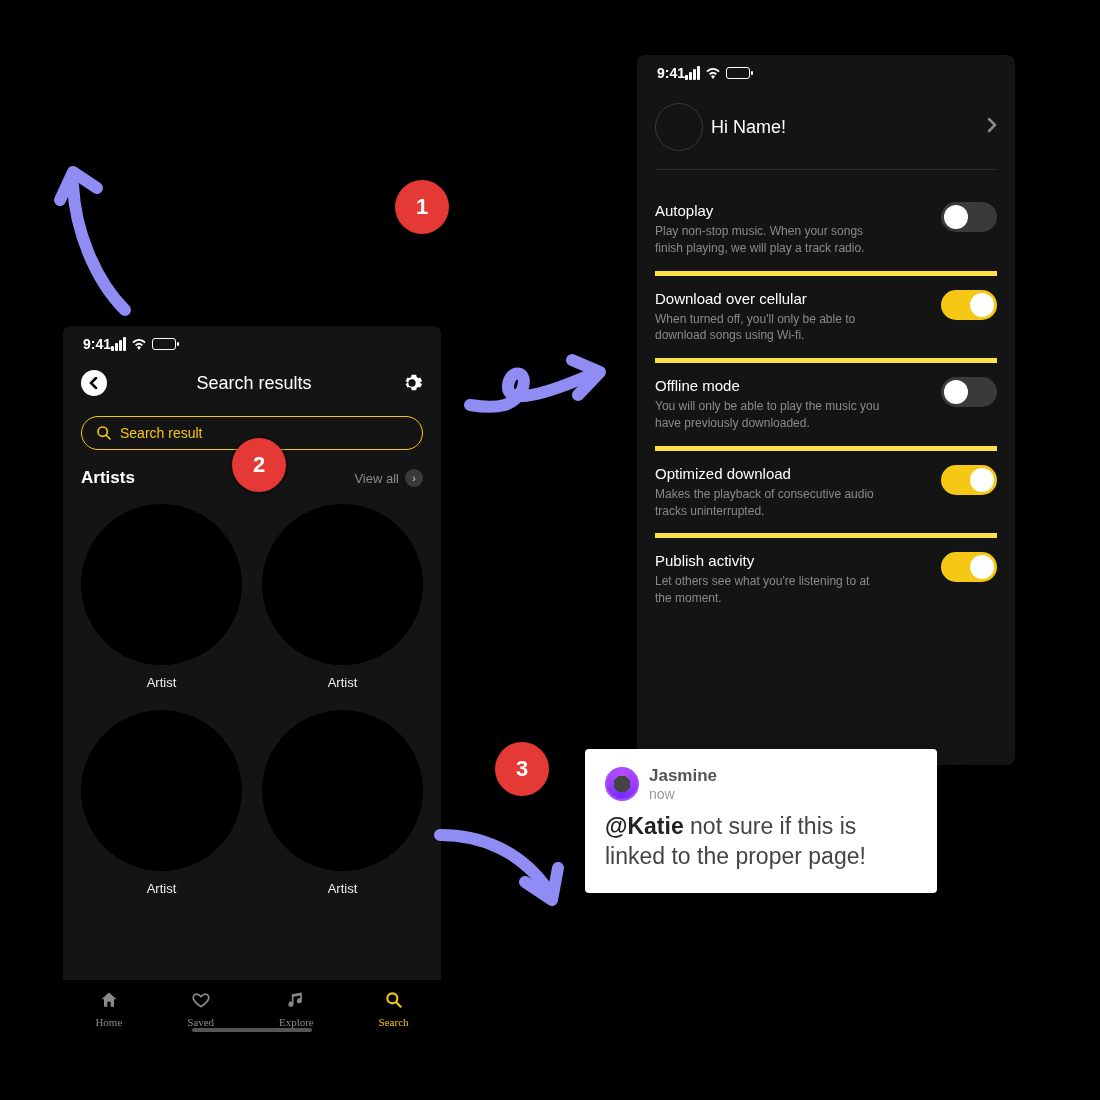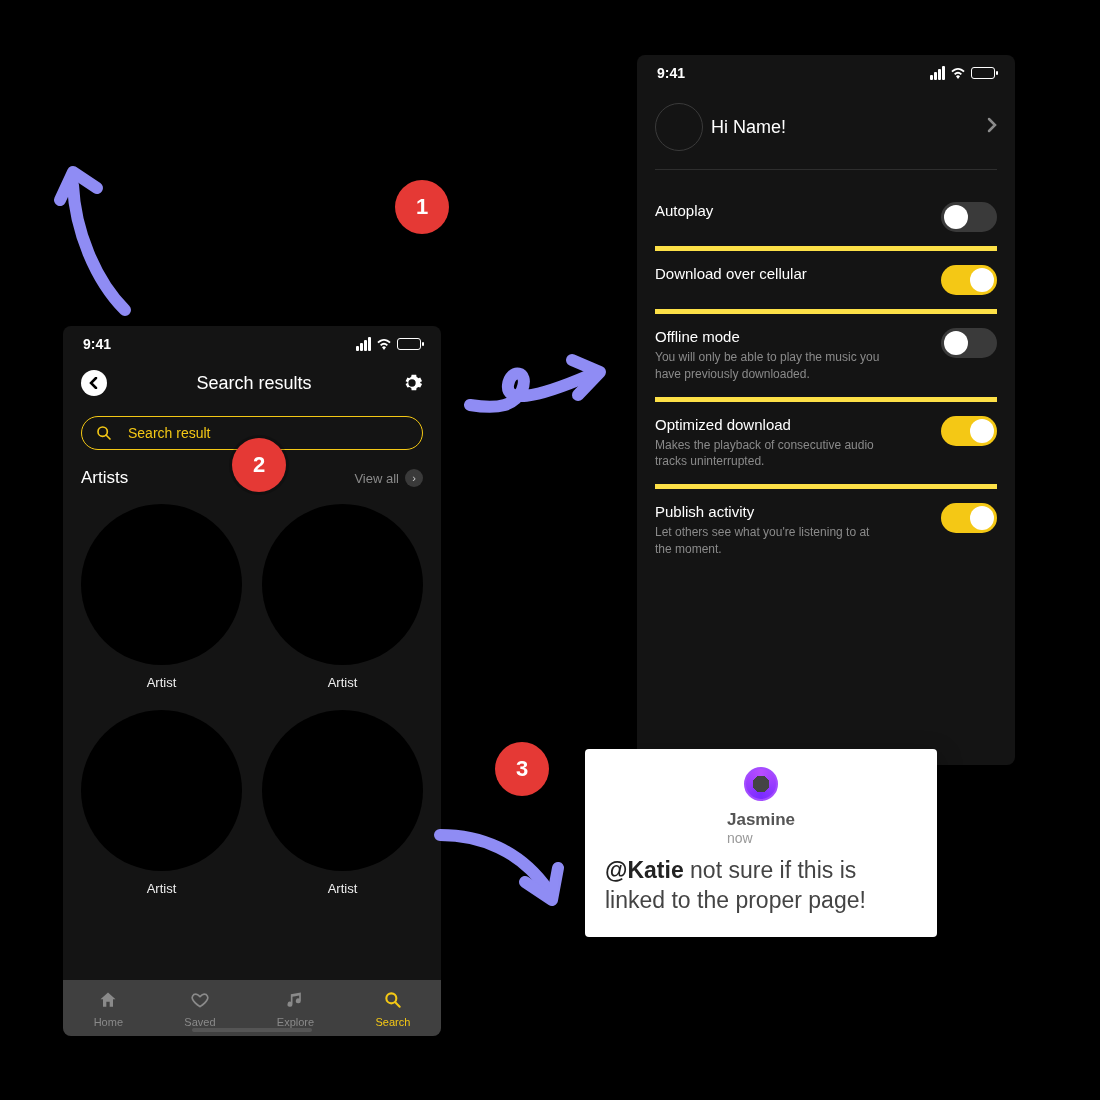--- a/index.html
+++ b/index.html
@@ -25,21 +25,21 @@
     height: 710px;
   }
   .phone-right {
     left: 637px;
     top: 55px;
     width: 378px;
     height: 710px;
   }
   .statusbar {
     display: flex;
-    justify-content: space-between;
+    justify-content: flex-start;
     align-items: center;
     padding: 10px 20px 8px 20px;
     font-size: 14px;
     font-weight: 600;
   }
   .status-icons { display: flex; gap: 5px; align-items: center; }
   .bars { display: inline-flex; gap: 1px; align-items: flex-end; }
   .bars span { width: 3px; background:#fff; display:inline-block; border-radius:1px;}
   .bars span:nth-child(1){height:5px;}
   .bars span:nth-child(2){height:8px;}
@@ -64,51 +64,52 @@
   }
   .gear { width:22px; height:22px; }
 
   .search-field {
     margin: 10px 18px 12px 18px;
     border: 1.5px solid #f4c815;
     border-radius: 999px;
     padding: 8px 14px;
     display: flex;
     align-items: center;
-    gap: 16px;
+    gap: 8px;
   }
   .search-field input {
     background: transparent; border: none; outline: none; color:#f4c815; font-size:14px; flex:1;
   }
   .search-icon { color:#f4c815; }
 
   .section-header {
     display: flex; justify-content: space-between; align-items: center;
     padding: 6px 18px 10px 18px;
   }
-  .section-header .label { font-size: 17px; font-weight: 400; }
+  .section-header .label { font-size: 17px; font-weight: 700; }
   .viewall { color:#8a8a8a; font-size:13px; display:flex; align-items:center; gap:6px; }
   .chev-round { width:18px;height:18px;border-radius:50%;background:#3a3a3a;display:flex;align-items:center;justify-content:center;color:#ccc;font-size:11px;}
 
   .artist-grid {
     display: grid;
     grid-template-columns: 1fr 1fr;
     gap: 20px 20px;
     padding: 6px 18px;
   }
   .artist-item { text-align:center; }
   .artist-circle {
     width: 100%; aspect-ratio:1/1; background:#000; border-radius:50%; margin-bottom:10px;
   }
   .artist-item .name { font-size:13px; color:#eee; }
 
   .bottom-nav {
     position:absolute; bottom:0; left:0; right:0;
     display:flex; justify-content:space-around; padding:10px 0 8px 0;
-    background:#404040;
+    background:#000000;
+    font-family:Liberation Serif, serif;
   }
   .nav-item { text-align:center; color:#8a8a8a; font-size:11px; }
   .nav-item.active { color:#f4c815; }
   .nav-item .ico { font-size:20px; display:block; margin-bottom:4px; height:22px;}
   .home-indicator {
     position:absolute; bottom:4px; left:50%; transform:translateX(-50%);
     width:120px; height:4px; background:#555; border-radius:4px;
   }
 
   
@@ -154,21 +155,21 @@
     color:#fff; font-weight:700; font-size:22px;
     box-shadow:0 0 0 3px rgba(0,0,0,.2);
   }
 
   
   .comment {
     position:absolute; left:585px; top:749px; width:352px; background:#fff; color:#222;
     border-radius:4px; padding:18px 20px 22px 20px;
     box-shadow:0 8px 24px rgba(0,0,0,.4);
   }
-  .comment-head { display:flex; gap:10px; align-items:center; margin-bottom:10px;flex-direction:column;}
+  .comment-head { display:flex; gap:10px; align-items:center; margin-bottom:10px;}
   .comment-avatar {
     width:34px;height:34px;border-radius:50%;
     background: radial-gradient(circle at 50% 50%, #444 0 40%, transparent 40%),
                 conic-gradient(#b84dff, #7a2bff, #b84dff);
     border:2px solid #a34dff;
   }
   .comment-user { font-weight:700; color:#555; font-size:17px; line-height:1.1;}
   .comment-time { color:#999; font-size:14px; }
   .comment-body { font-size:23px; line-height:1.3; color:#444; font-weight:500;}
   .comment-body b { color:#222; font-weight:800; }
@@ -307,28 +308,30 @@
       <svg width="10" height="16" viewBox="0 0 10 16">
           <path d="M2 2l6 6-6 6" stroke="#8a8a8a" stroke-width="2.5" fill="none" stroke-linecap="round"></path>
         </svg>
     </span>
   </div>
 
   <div id="settings-list">
       <div class="setting-row">
         <div class="setting-text">
           <div class="st-title">Autoplay</div>
+          <div class="st-desc">Play non-stop music. When your songs finish playing, we will play a track radio.</div>
         </div>
         <div class="toggle ">
           <div class="knob"></div>
         </div>
       </div>
       <div class="setting-row">
         <div class="setting-text">
           <div class="st-title">Download over cellular</div>
+          <div class="st-desc">When turned off, you'll only be able to download songs using Wi-fi.</div>
         </div>
         <div class="toggle on">
           <div class="knob"></div>
         </div>
       </div>
       <div class="setting-row">
         <div class="setting-text">
           <div class="st-title">Offline mode</div>
           <div class="st-desc">You will only be able to play the music you have previously downloaded.</div>
         </div>

